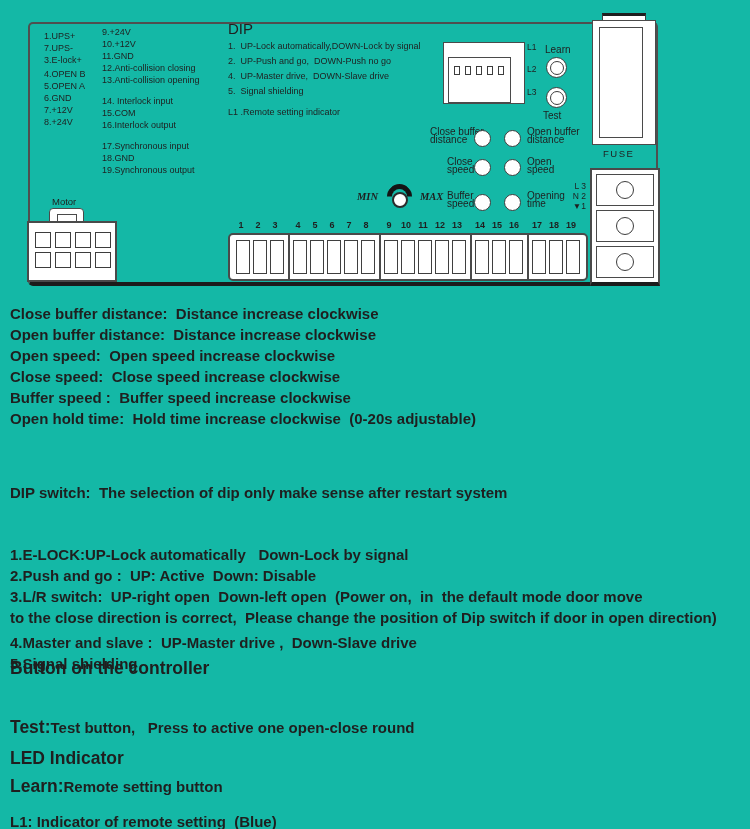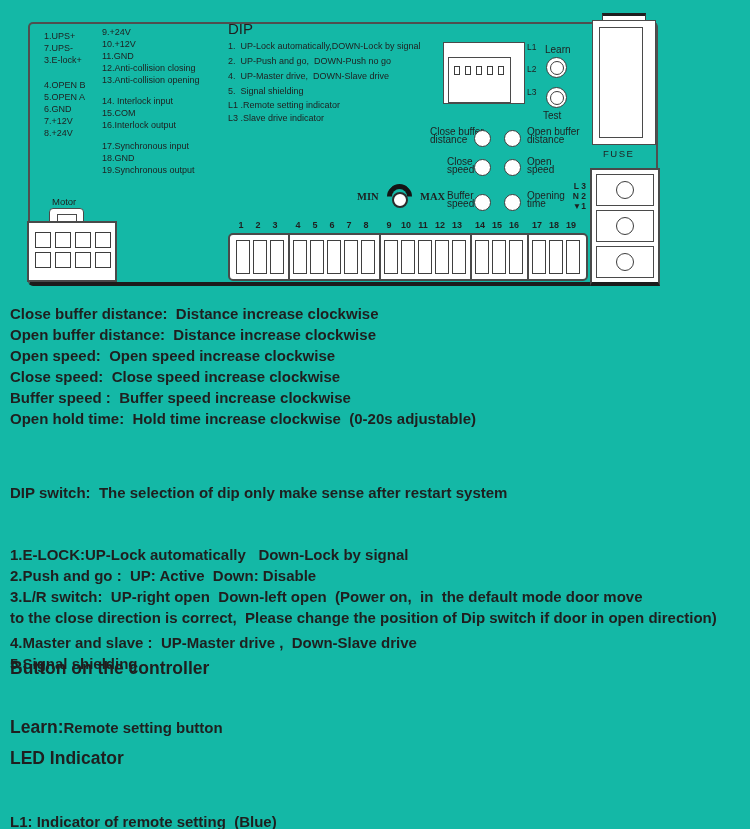--- a/index.html
+++ b/index.html
@@ -8,28 +8,28 @@
   #page { position:relative; width:750px; height:829px; background:#14b8a6; }
 
   
   #diagram { position:absolute; left:0; top:0; width:750px; height:300px; }
   #board { position:absolute; left:28px; top:22px; width:630px; height:264px;
     border:2px solid #4f4f4f; border-bottom:4px solid #1c1c1c; border-radius:5px; }
 
   .tcol { position:absolute; font-size:9px; line-height:12px; white-space:pre-wrap; }
   #col1 { left:44px; top:30px; }
   #col2 { left:102px; top:26px; }
-  #col1 .gap { margin-top:13px; }
+  #col1 .gap { margin-top:2px; }
   #col2 .gap { margin-top:9px; }
 
   #dip-col { position:absolute; left:228px; top:22px; font-size:9px; }
   #dip-title { font-size:15px; line-height:13px; }
   #dip-items .li { line-height:15px; white-space:pre-wrap; }
   #dip-items { margin-top:4px; }
-  #dip-leds { }
+  #dip-leds { margin-top:7px; }
   #dip-leds .li { line-height:13px; white-space:pre-wrap; }
 
   
   #dipsw-outer { position:absolute; left:443px; top:42px; width:82px; height:62px;
     border:1.5px solid #4a4a4a; background:#fff; }
   #dipsw-inner { position:absolute; left:448px; top:57px; width:63px; height:46px;
     border:1.5px solid #4a4a4a; display:flex; gap:5px; padding:8px 0 0 5px; }
   .dip-sq { width:6px; height:9px; border:1.2px solid #3d3d3d; }
   .led-lab { position:absolute; left:527px; font-size:8.5px; }
 
@@ -38,30 +38,30 @@
     border-radius:50%; display:flex; align-items:center; justify-content:center; background:#fff; }
   .round-btn > div { width:14px; height:14px; border:1.6px solid #3d3d3d; border-radius:50%; }
   .btn-lab { position:absolute; font-size:10px; }
 
   
   .pot { position:absolute; width:17px; height:17px; border:1.8px solid #3d3d3d; border-radius:50%; background:#fff; }
   .pot-lab { position:absolute; font-size:10px; line-height:8px; white-space:pre-line; }
 
   
   .knob-word { position:absolute; font-family:"Liberation Serif","DejaVu Serif",serif;
-    font-weight:bold; font-size:10.5px; }
+    font-weight:bold; font-size:10.5px;font-style:italic; }
   #knob-arc { position:absolute; left:387px; top:184px; width:25px; height:25px; border-radius:50%;
     border:5px solid transparent; border-top-color:#141414; border-right-color:#141414;
     transform:rotate(-45deg); }
   #knob-circle { position:absolute; left:392px; top:192px; width:16px; height:16px;
     border:2px solid #2b2b2b; border-radius:50%; background:#fff; }
 
   
   #power-labels { position:absolute; left:552px; top:181px; width:34px; text-align:right;
-    font-size:8.5px; font-weight:bold; }
+    font-size:8.5px; font-weight:normal; }
   #power-labels .li { line-height:10px; }
 
   
   #t-numbers { position:absolute; left:228px; top:220px; display:inline-flex; padding:0 6px;
     font-size:9px; font-weight:bold; }
   #t-cells { position:absolute; left:228px; top:233px; height:48px; display:inline-flex;
     padding:5px 6px; border:2px solid #4a4a4a; border-radius:5px; background:#fff; align-items:stretch; }
   .t-group { display:flex; gap:3px; }
   .t-num { width:14px; text-align:center; }
   .t-cell { width:14px; border:1.6px solid #3f3f3f; }
@@ -125,21 +125,20 @@
     <div id="dip-col">
       <div id="dip-title">DIP</div>
       <div id="dip-items">
           <div class="li">1.  UP-Lock automatically,DOWN-Lock by signal</div>
           <div class="li">2.  UP-Push and go,  DOWN-Push no go</div>
           <div class="li">4.  UP-Master drive,  DOWN-Slave drive</div>
           <div class="li">5.  Signal shielding</div>
         </div>
       <div id="dip-leds">
           <div class="li">L1 .Remote setting indicator</div>
-          <div class="li">L3 .Slave drive indicator</div>
         </div>
     </div>
 
     <div id="dipsw-outer"></div>
     <div id="dipsw-inner">
         <div class="dip-sq"></div>
         <div class="dip-sq"></div>
         <div class="dip-sq"></div>
         <div class="dip-sq"></div>
         <div class="dip-sq"></div>
@@ -294,20 +293,21 @@
 
   <div id="secA" class="section"><div class="li">Close buffer distance:  Distance increase clockwise</div><div class="li">Open buffer distance:  Distance increase clockwise</div><div class="li">Open speed:  Open speed increase clockwise</div><div class="li">Close speed:  Close speed increase clockwise</div><div class="li">Buffer speed :  Buffer speed increase clockwise</div><div class="li">Open hold time:  Hold time increase clockwise  (0-20s adjustable)</div></div>
 
   <div id="secB" class="section">
     <div id="secB-head">DIP switch:  The selection of dip only make sense after restart system</div>
     <div id="secB-lines"><div class="li">1.E-LOCK:UP-Lock automatically   Down-Lock by signal</div><div class="li">2.Push and go :  UP: Active  Down: Disable</div><div class="li">3.L/R switch:  UP-right open  Down-left open  (Power on,  in  the default mode door move</div><div class="li">to the close direction is correct,  Please change the position of Dip switch if door in open direction)</div><div class="li">4.Master and slave :  UP-Master drive ,  Down-Slave drive</div><div class="li">5,Signal shielding</div></div>
   </div>
 
   <div id="secC" class="section">
     <div class="big-head">Button on the controller</div>
+    <div class="mix-line"><span class="big">Test:</span><span>Test button,   Press to active one open-close round</span></div>
     <div class="mix-line"><span class="big">Learn:</span><span>Remote setting button</span></div>
   </div>
 
   <div id="secD" class="section">
     <div id="secD-head" class="big-head">LED Indicator</div>
     <div id="secD-lines"><div class="li">L1: Indicator of remote setting  (Blue)</div></div>
   </div>
 
 </div>
 

